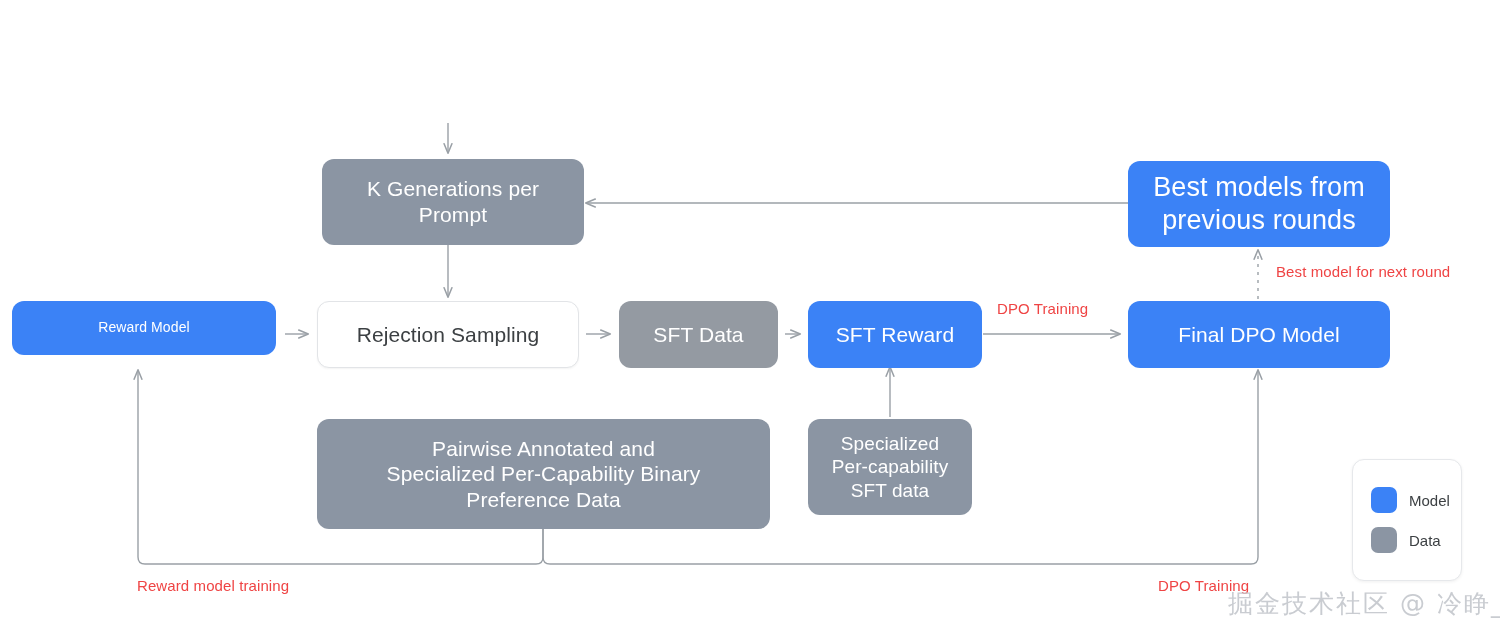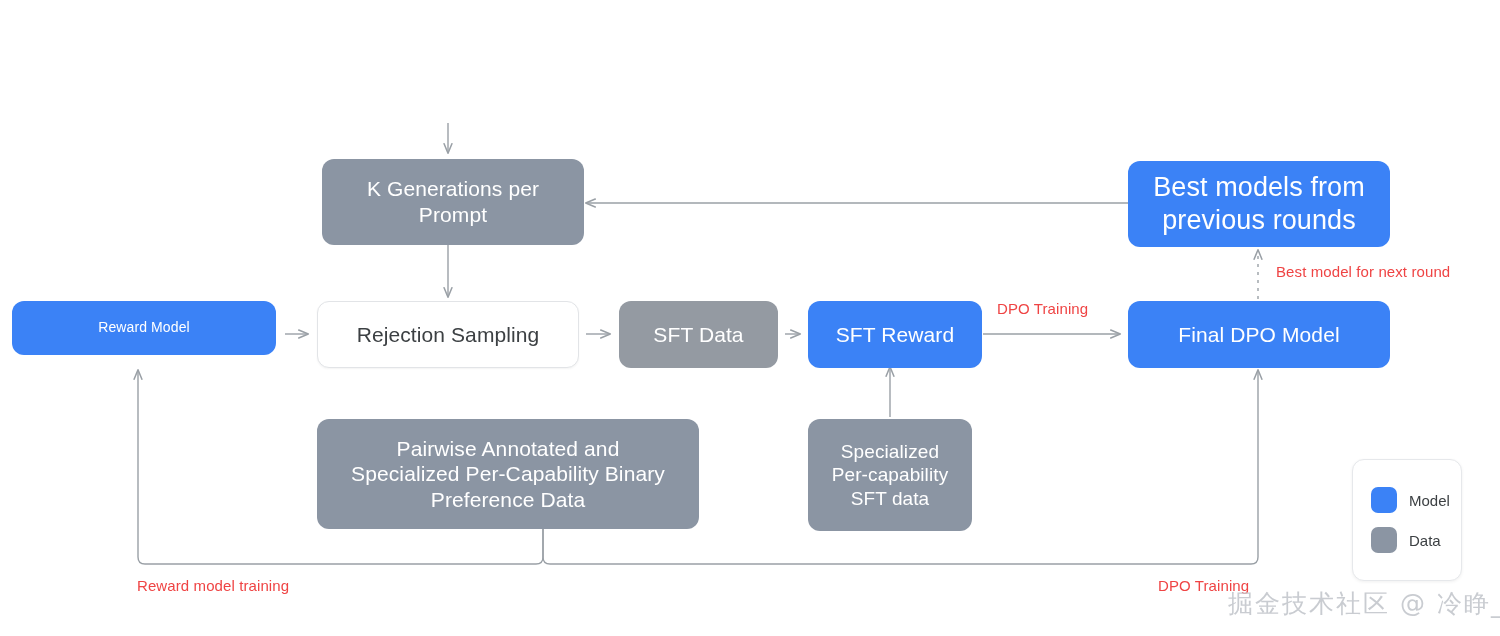--- a/index.html
+++ b/index.html
@@ -158,25 +158,25 @@
 
   <div class="node data-neutral" style="left:619px; top:301px; width:159px; height:67px; font-size:21px;">SFT Data</div>
 
   <div class="node model" style="left:808px; top:301px; width:174px; height:67px; font-size:21px;">SFT Reward</div>
 
   <div class="node model" style="left:1128px; top:301px; width:262px; height:67px; font-size:21px;">Final DPO Model</div>
 
   <div class="node model" style="left:1128px; top:161px; width:262px; height:86px; font-size:27px;">Best models from
 previous rounds</div>
 
-  <div class="node data" style="left:317px; top:419px; width:382px; height:110px; font-size:21px;">Pairwise Annotated and
+  <div class="node data" style="left:317px; top:419px; width:453px; height:110px; font-size:21px;">Pairwise Annotated and
 Specialized Per-Capability Binary
 Preference Data</div>
 
-  <div class="node data" style="left:808px; top:419px; width:164px; height:112px; font-size:19px;">Specialized
+  <div class="node data" style="left:808px; top:419px; width:164px; height:96px; font-size:19px;">Specialized
 Per-capability
 SFT data</div>
 
   <div class="edge-label" style="left:997px; top:300px;">DPO Training</div>
 
   <div class="edge-label" style="left:1276px; top:263px;">Best model for next round</div>
 
   <div class="edge-label" style="left:137px; top:577px;">Reward model training</div>
 
   <div class="edge-label" style="left:1158px; top:577px;">DPO Training</div>

